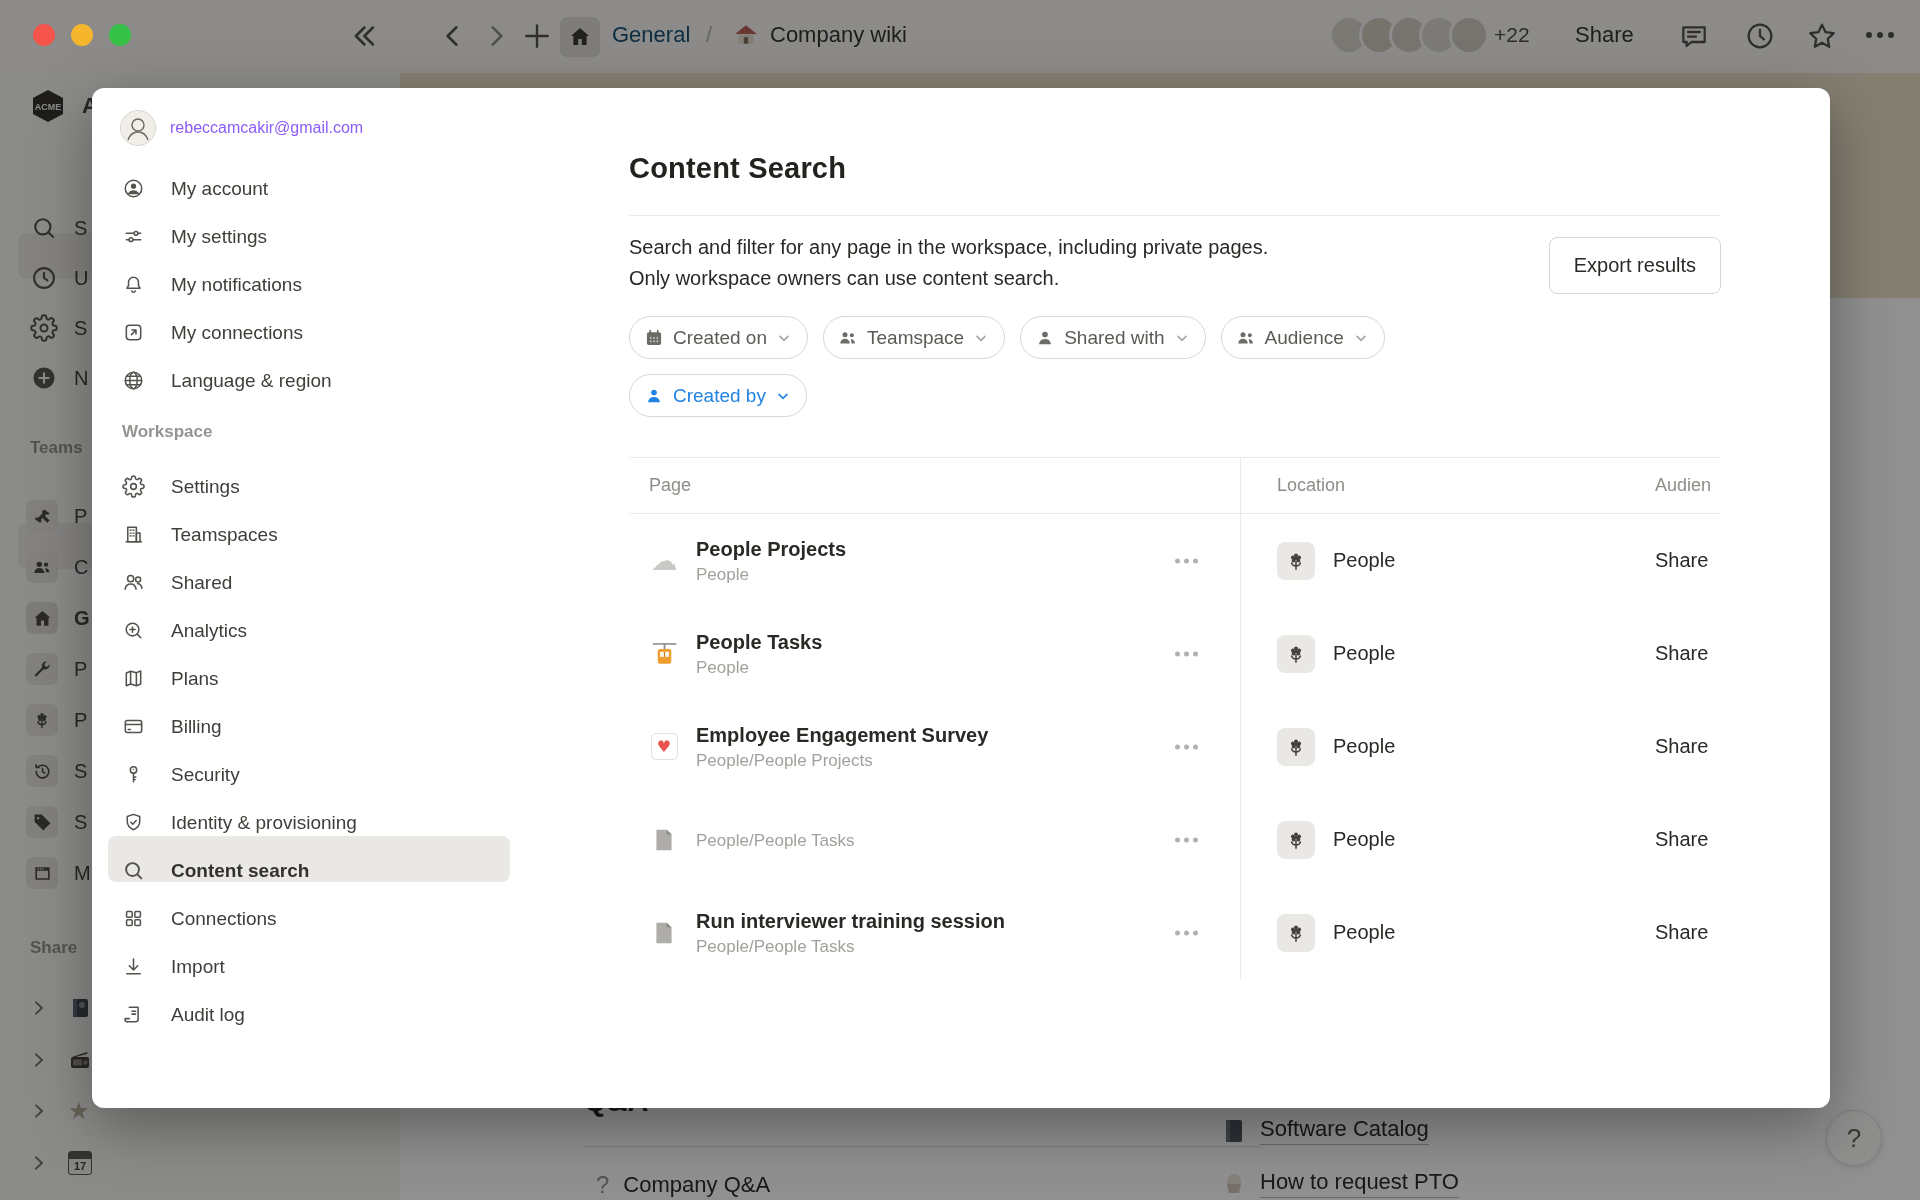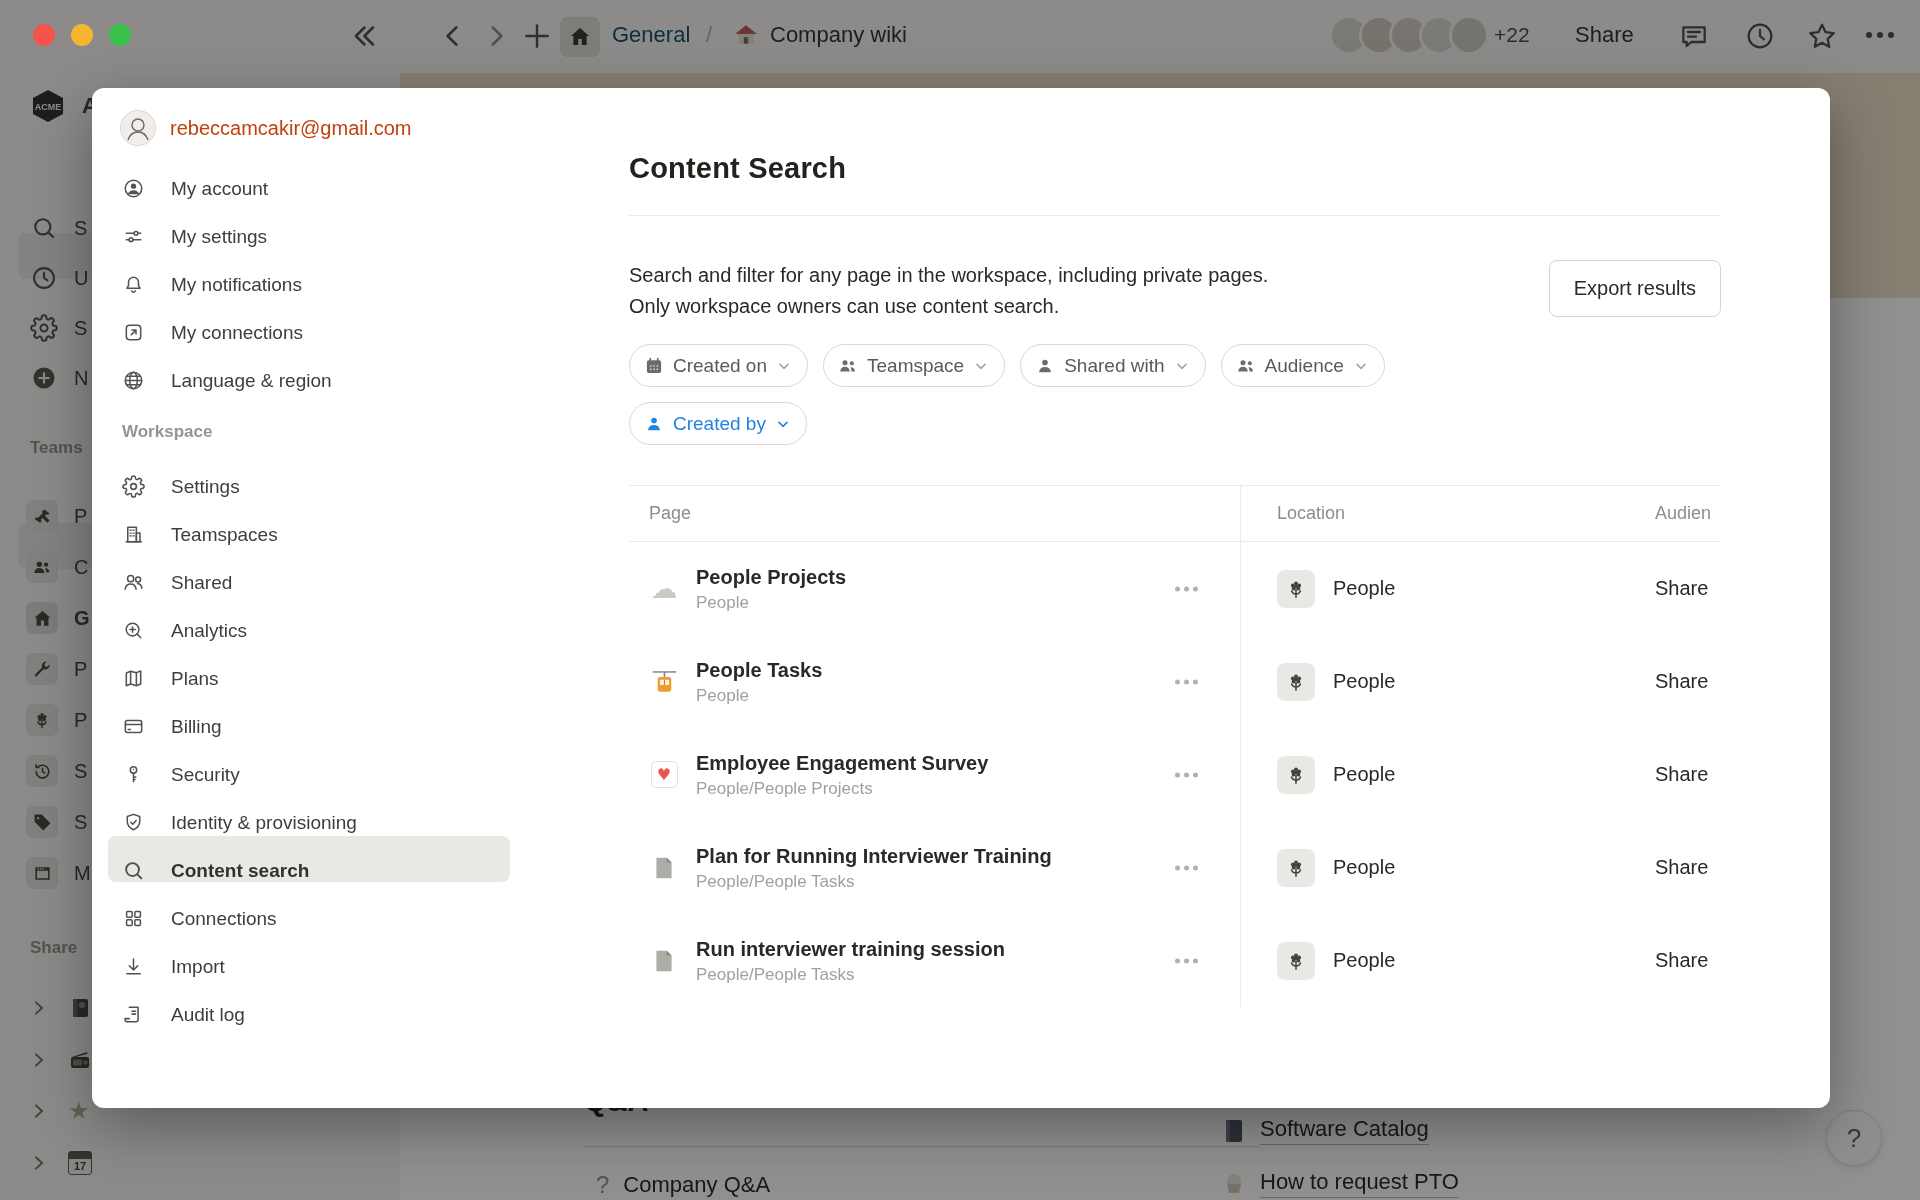--- a/index.html
+++ b/index.html
@@ -30,32 +30,32 @@
 
   
   .overlay{position:fixed;inset:0;background:rgba(12,12,12,.46);z-index:10}
 
   
   .modal{position:absolute;left:92px;top:88px;width:1738px;height:1020px;background:#fff;border-radius:12px;
     box-shadow:0 18px 60px rgba(0,0,0,.35);z-index:20;display:flex;overflow:hidden}
   .menu{width:434px;flex:0 0 434px;padding:16px;overflow:hidden}
   .acct{display:flex;align-items:center;gap:14px;padding:6px 0 6px 12px;height:48px}
   .avatar{width:36px;height:36px;border-radius:50%;background:#efece7;border:1px solid #d8d5cf;overflow:hidden;display:flex;align-items:center;justify-content:center}
-  .acct-email{font-size:20px;color:#c2410c}
+  .acct-email{font-size:16px;color:#8b5cf6}
   .m-item{display:flex;align-items:flex-end;gap:26px;height:46px;margin:2px 0;padding:0 14px;border-radius:8px;
     font-size:19px;color:#403e39;cursor:pointer}
   .m-item.active{background:#e9e8e4;font-weight:700;color:#34322d}
   .m-item .mi{flex:0 0 23px;color:#54524d}
   .menu-section{font-size:17px;font-weight:700;color:#969490;margin:30px 0 8px;padding-left:14px;height:22px}
 
   .pane{flex:1;padding:64px 0 0 103px;position:relative}
   .pane-inner{width:1092px}
   .pane-title{font-size:29px;font-weight:700;color:#24221e;letter-spacing:.2px}
   .hr{height:1px;background:#eceae7;margin-top:30px}
-  .desc-row{margin-top:44px;display:flex;align-items:flex-start;justify-content:space-between}
+  .desc-row{margin-top:16px;display:flex;align-items:flex-end;justify-content:space-between}
   .desc{font-size:20px;line-height:31px;color:#2b2925;max-width:860px}
   .export-btn{border:1px solid #d7d5d1;background:#fff;border-radius:8px;height:57px;padding:0 24px;font-size:20px;
     color:#2b2925;display:flex;align-items:center;cursor:pointer;white-space:nowrap}
   .search-wrap{margin-top:42px;position:relative;height:60px}
   .search-input{width:100%;height:60px;border:1px solid #d9d7d3;border-radius:8px;padding:0 140px 0 58px;
     font-size:20px;color:#34322d;outline:none;background:#fff}
   .search-input::placeholder{color:#a3a19c}
   .search-ic{position:absolute;left:19px;top:19px;color:#8a8883}
   .search-btn{position:absolute;right:6px;top:6px;bottom:6px;width:121px;background:#2383e2;border:none;border-radius:7px;
     color:#fff;font-size:20px;font-weight:600;cursor:pointer;font-family:inherit}
@@ -690,21 +690,20 @@
 
         <div class="t-grid t-row">
           <div class="c-page">
             <span class="pg-icon">
                 <svg width="26" height="26" viewBox="0 0 24 24">
                   <path d="M5 2.5h9.5L19 7v14.5H5z" fill="#aeaca7"></path>
                   <path d="M14.5 2.5V7H19z" fill="#8b8984"></path>
                 </svg>
               </span>
             <span>
-              <div class="pg-title">Plan for Running Interviewer Training</div>
               <div class="pg-path">People/People Tasks</div>
             </span>
             <span class="dots">
                 <i></i>
                 <i></i>
                 <i></i>
               </span>
           </div>
           <div class="c-loc">
             <span class="loc-ic">

